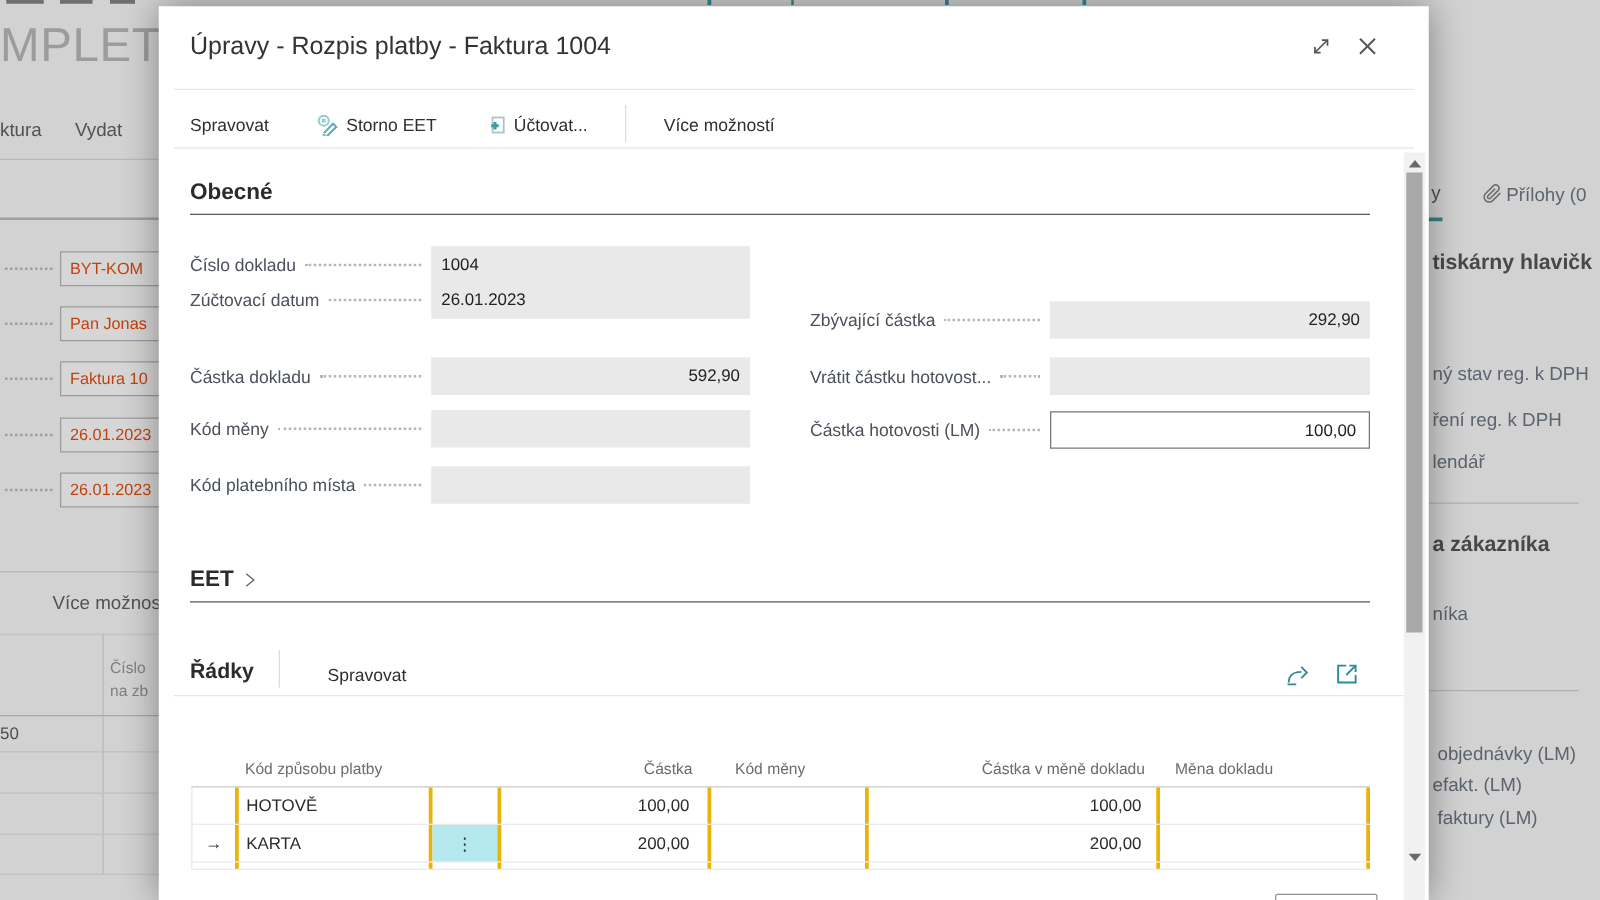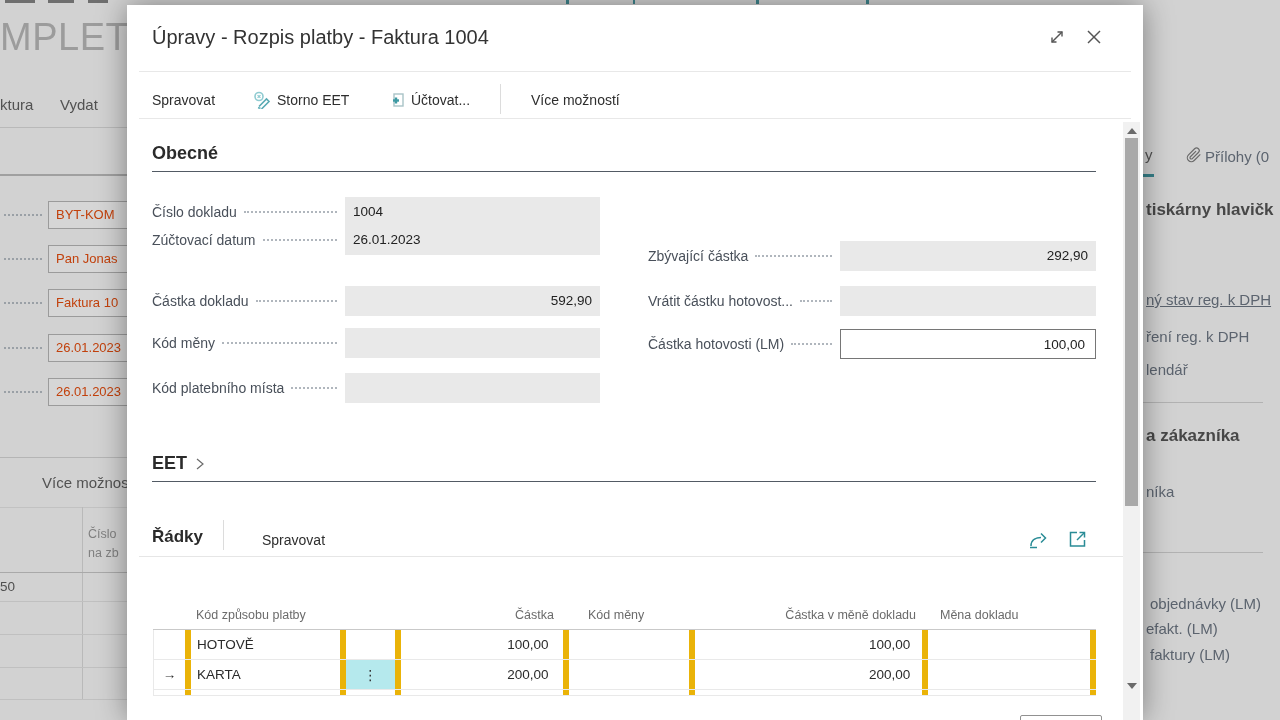--- a/index.html
+++ b/index.html
@@ -48,21 +48,21 @@
   .fbox.editwrap input{width:100%;height:30px;box-sizing:border-box;border:1px solid #767676;
     font-family:"Liberation Sans",sans-serif;font-size:13.5px;color:#222;padding:0 8px;outline:none;background:#fff;}
   .fbox.editwrap input.num{text-align:right;padding-right:10px;}
   .lines-bar-sep{position:absolute;left:96px;top:515px;width:1px;height:30px;background:#dcdcdc;}
   
   #grid{position:absolute;left:26px;top:594px;width:943px;font-size:13.5px;color:#2b2b2b;}
   .g-row{display:flex;width:943px;box-sizing:border-box;}
   .g-head{height:31px;border-bottom:1px solid #c9c9c9;}
   .g-head .g-cell{border:none;color:#6b6b6b;font-size:12.5px;display:flex;align-items:flex-end;padding-bottom:7px;box-sizing:border-box;}
   .g-body{height:30px;border-bottom:1px solid #e9e9e9;border-left:1px solid #e9e9e9;}
-  .g-body .g-cell{border-right:6px solid #eab308;display:flex;align-items:center;box-sizing:border-box;
+  .g-body .g-cell{border-right:3px solid #eab308;display:flex;align-items:center;box-sizing:border-box;
     overflow:hidden;white-space:nowrap;}
   .c0{width:37px;justify-content:center;}
   .c1{width:155px;padding-left:6px;}
   .c2{width:55px;justify-content:center;}
   .c3{width:168px;justify-content:flex-end;padding-right:14px;}
   .c4{width:127px;padding-left:20px;}
   .c5{width:233px;justify-content:flex-end;padding-right:12px;}
   .c6{width:168px;padding-left:12px;}
   .menu-hl{background:#b5e9ed;color:#333;font-size:14px;letter-spacing:0;}
   
@@ -125,21 +125,21 @@
     <div class="bg-text" style="left:1145px;top:146px;">y</div>
     <div class="abs" style="left:1143px;top:174px;width:11px;height:3px;background:#37818a;"></div>
     <span class="abs" style="left:1186px;top:147px;">
       <svg width="16" height="16" viewBox="0 0 24 24" fill="none" stroke="#6a6a6a" stroke-width="1.8">
         <path d="M21.44 11.05l-9.19 9.19a6 6 0 0 1-8.49-8.49l9.19-9.19a4 4 0 0 1 5.66 5.66l-9.2 9.19a2 2 0 0 1-2.83-2.83l8.49-8.48"></path>
       </svg>
     </span>
     <div class="rp-link" style="left:1205px;top:148px;">Přílohy (0</div>
 
     <div class="rp-head" style="left:1146px;top:200px;">tiskárny hlavičk</div>
-    <div class="rp-link" style="left:1146px;top:291px;text-decoration:underline;">ný stav reg. k DPH</div>
+    <div class="rp-link" style="left:1146px;top:291px;">ný stav reg. k DPH</div>
     <div class="rp-link" style="left:1146px;top:328px;">ření reg. k DPH</div>
     <div class="rp-link" style="left:1146px;top:361px;">lendář</div>
     <div class="rp-divider" style="top:402px;"></div>
     <div class="rp-head" style="left:1146px;top:426px;">a zákazníka</div>
     <div class="rp-link" style="left:1146px;top:483px;">níka</div>
     <div class="rp-divider" style="top:552px;"></div>
     <div class="rp-link" style="left:1150px;top:595px;">objednávky (LM)</div>
     <div class="rp-link" style="left:1146px;top:620px;">efakt. (LM)</div>
     <div class="rp-link" style="left:1150px;top:646px;">faktury (LM)</div>
   </div>

